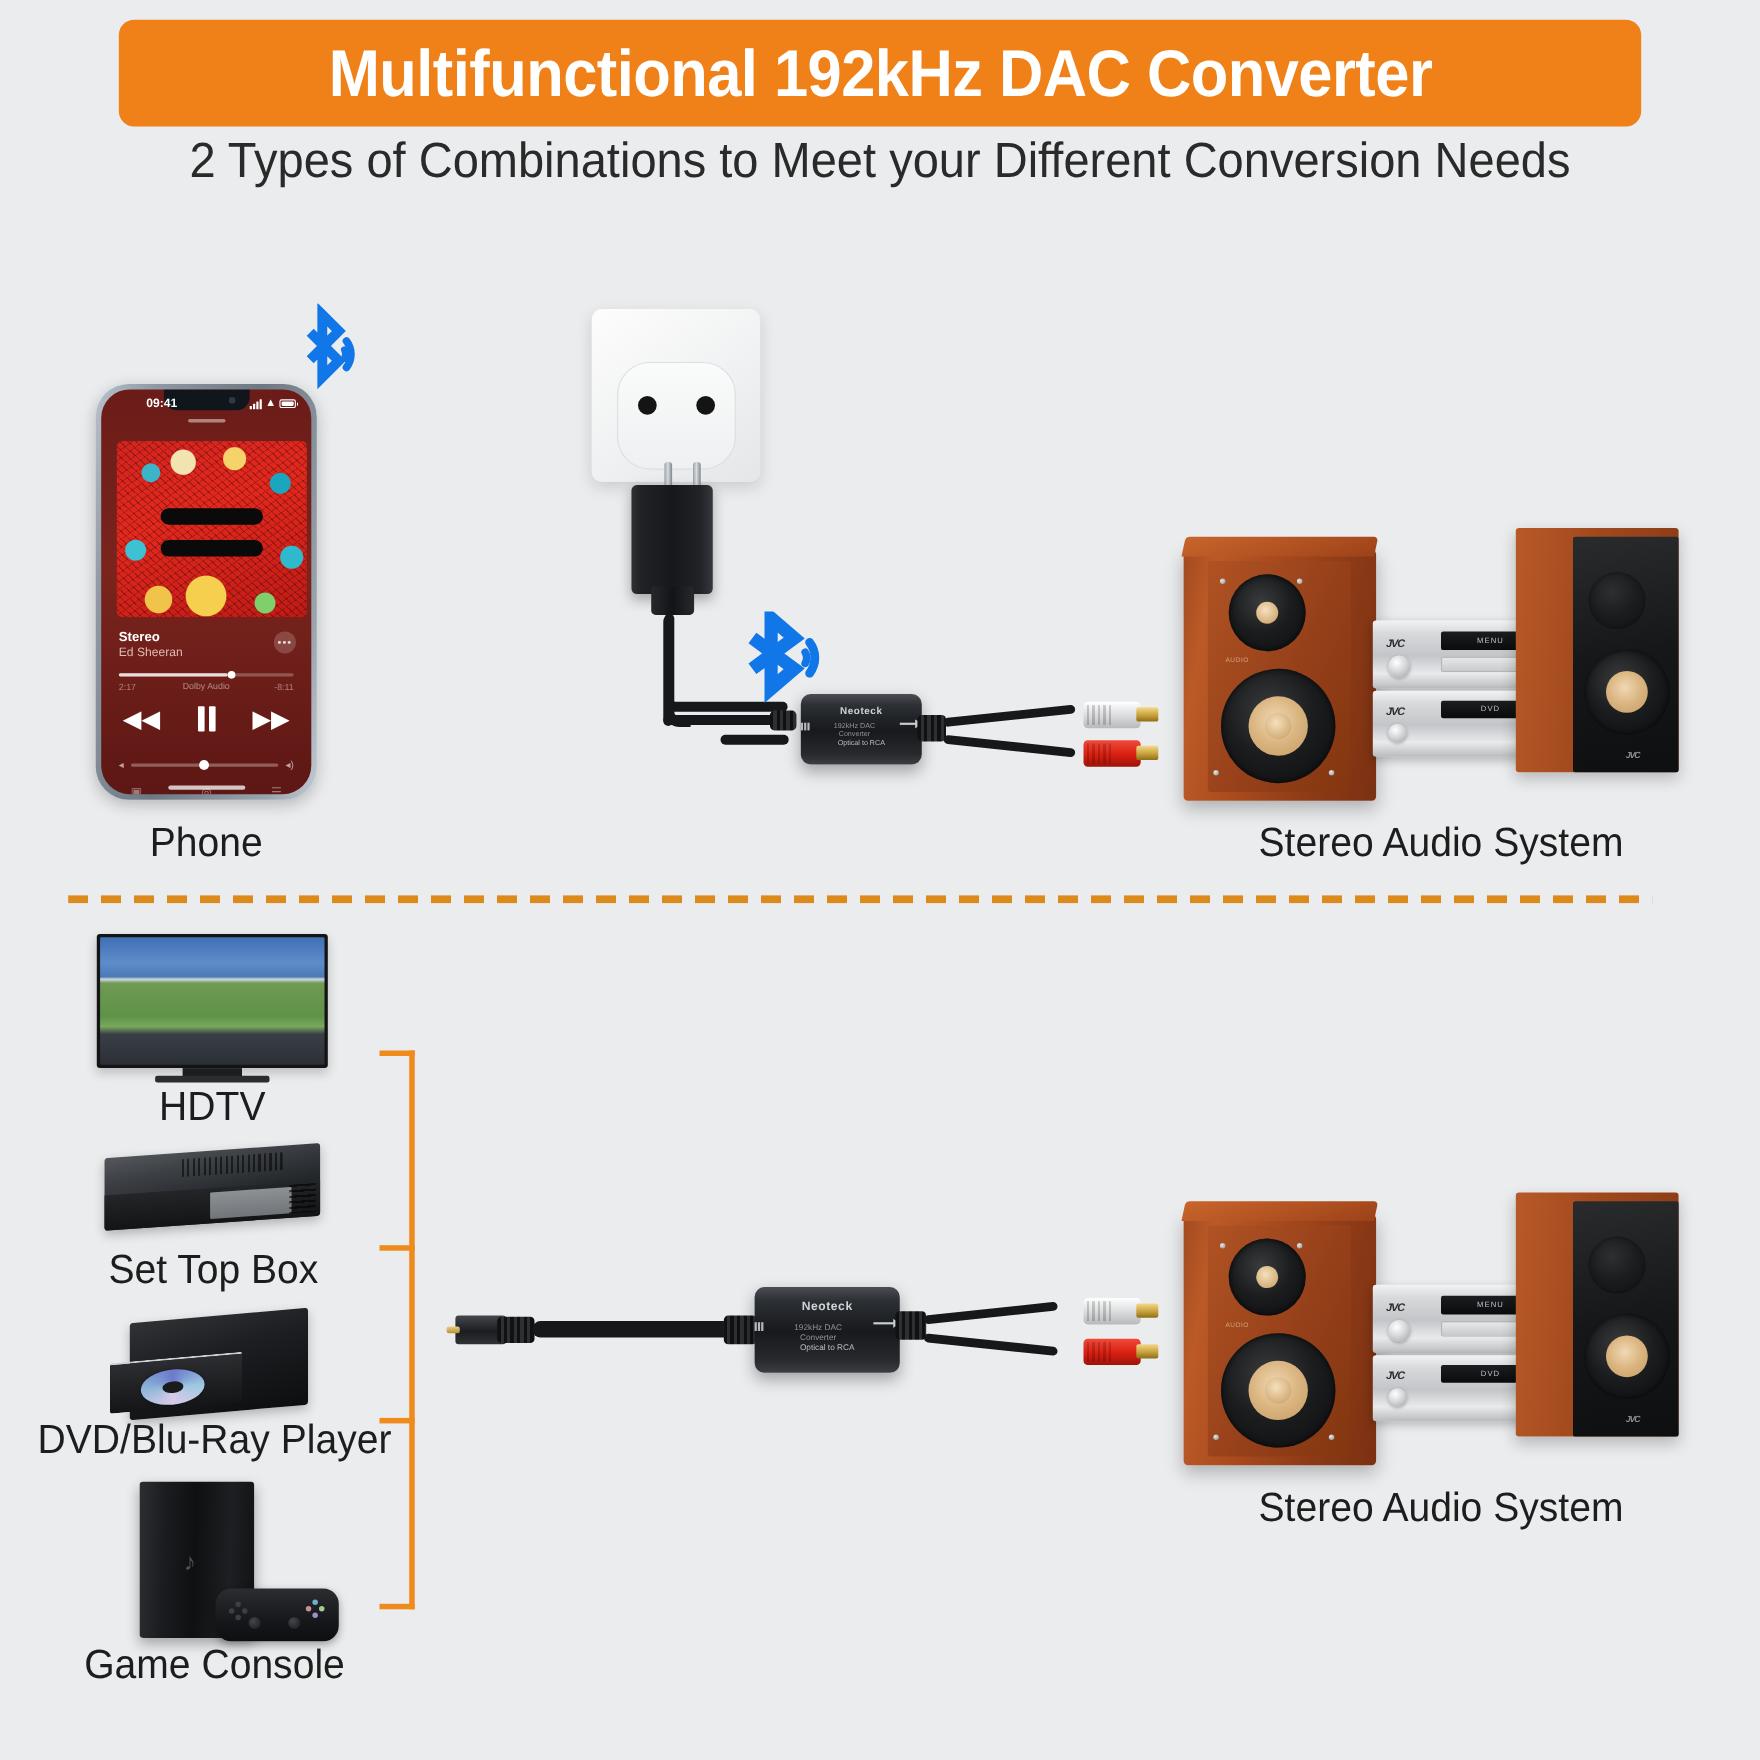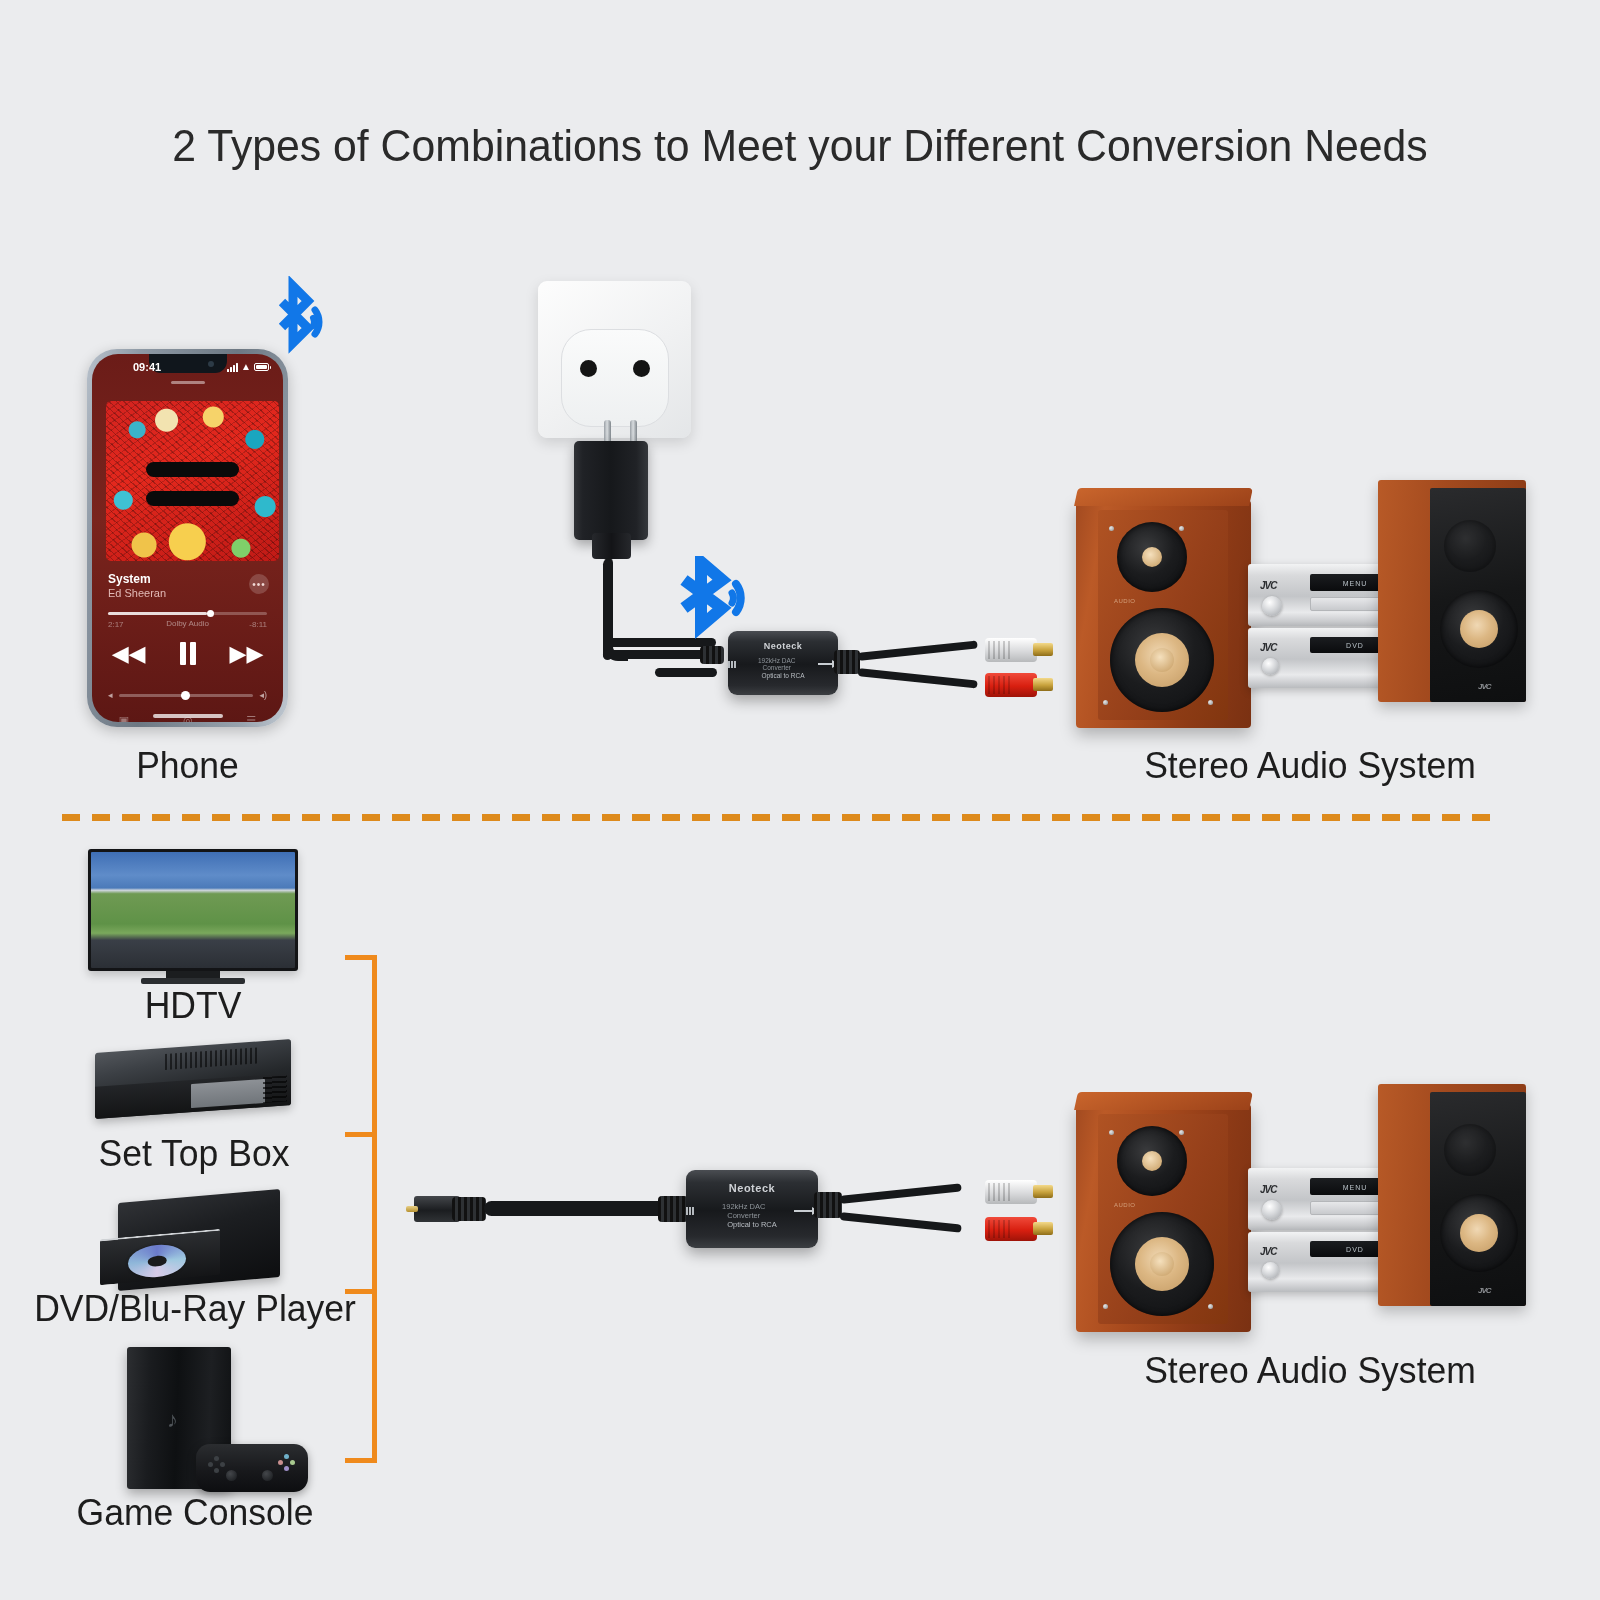--- a/index.html
+++ b/index.html
@@ -162,21 +162,21 @@
 
   
   .dac {
     position:absolute; border-radius:9px;
     background:linear-gradient(180deg,#4a4d52 0%,#2c2f33 16%,#17191c 52%,#27292d 85%,#3b3e42 100%);
     box-shadow:0 6px 14px rgba(0,0,0,.3);
   }
   .dac-brand { position:absolute; left:0; width:100%; text-align:center;
     color:#cfd2d6; font-weight:bold; letter-spacing:.5px; }
   .dac-line1 { position:absolute; left:0; width:100%; text-align:center;
-    color:#8f959b; display:flex; align-items:center; justify-content:center; gap:20px; }
+    color:#8f959b; display:flex; justify-content:center; gap:20px; }
   .dac-line2 { position:absolute; left:0; width:100%; text-align:center; color:#b9bec3; }
   .dac-bars { display:flex; gap:1.5px; }
   .dac-bars i { display:block; width:1.5px; background:#b5babf; }
   .dac-arrow { flex:0 0 auto; height:2px; background:#c8cdd2; position:relative; }
   .dac-arrow::after { content:""; position:absolute; right:-1px; top:-3px;
     border-left:7px solid #c8cdd2; border-top:4px solid transparent; border-bottom:4px solid transparent; }
 
   
   .cable { position:absolute; background:#16181a; border-radius:40px; }
   .strain { position:absolute; border-radius:4px;
@@ -289,20 +289,23 @@
   .pad-stick { position:absolute; width:11px; height:11px; border-radius:50%;
     background:radial-gradient(circle at 38% 34%, #44474b, #15171a); }
   .pad-dots { position:absolute; width:18px; height:18px; }
   .pad-dots i { position:absolute; width:5px; height:5px; border-radius:50%; background:#3c4044; }
 </style>
 </head>
 <body>
 
 <div id="stage">
 
+  <div class="title-banner">
+    <span>Multifunctional 192kHz DAC Converter</span>
+  </div>
   <div class="subtitle">2 Types of Combinations to Meet your Different Conversion Needs</div>
 
   <div class="phone">
     <div class="phone-screen">
       <div class="notch"></div>
       <div class="status-bar">
         <div class="status-time">09:41</div>
         <div class="status-icons">
           <span class="sig">
               <i></i>
@@ -314,21 +317,21 @@
           <span class="batt"></span>
         </div>
       </div>
       <div class="grabber"></div>
 
       <div class="album-art">
         <div class="eqbar b1"></div>
         <div class="eqbar b2"></div>
       </div>
 
-      <div class="track-title">System</div>
+      <div class="track-title">Stereo</div>
       <div class="track-artist">Ed Sheeran</div>
       <div class="more-btn">•••</div>
 
       <div class="progress-track">
         <div class="progress-fill"></div>
         <div class="progress-knob"></div>
       </div>
       <div class="time-left">2:17</div>
       <div class="atmos">Dolby Audio</div>
       <div class="time-right">-8:11</div>

